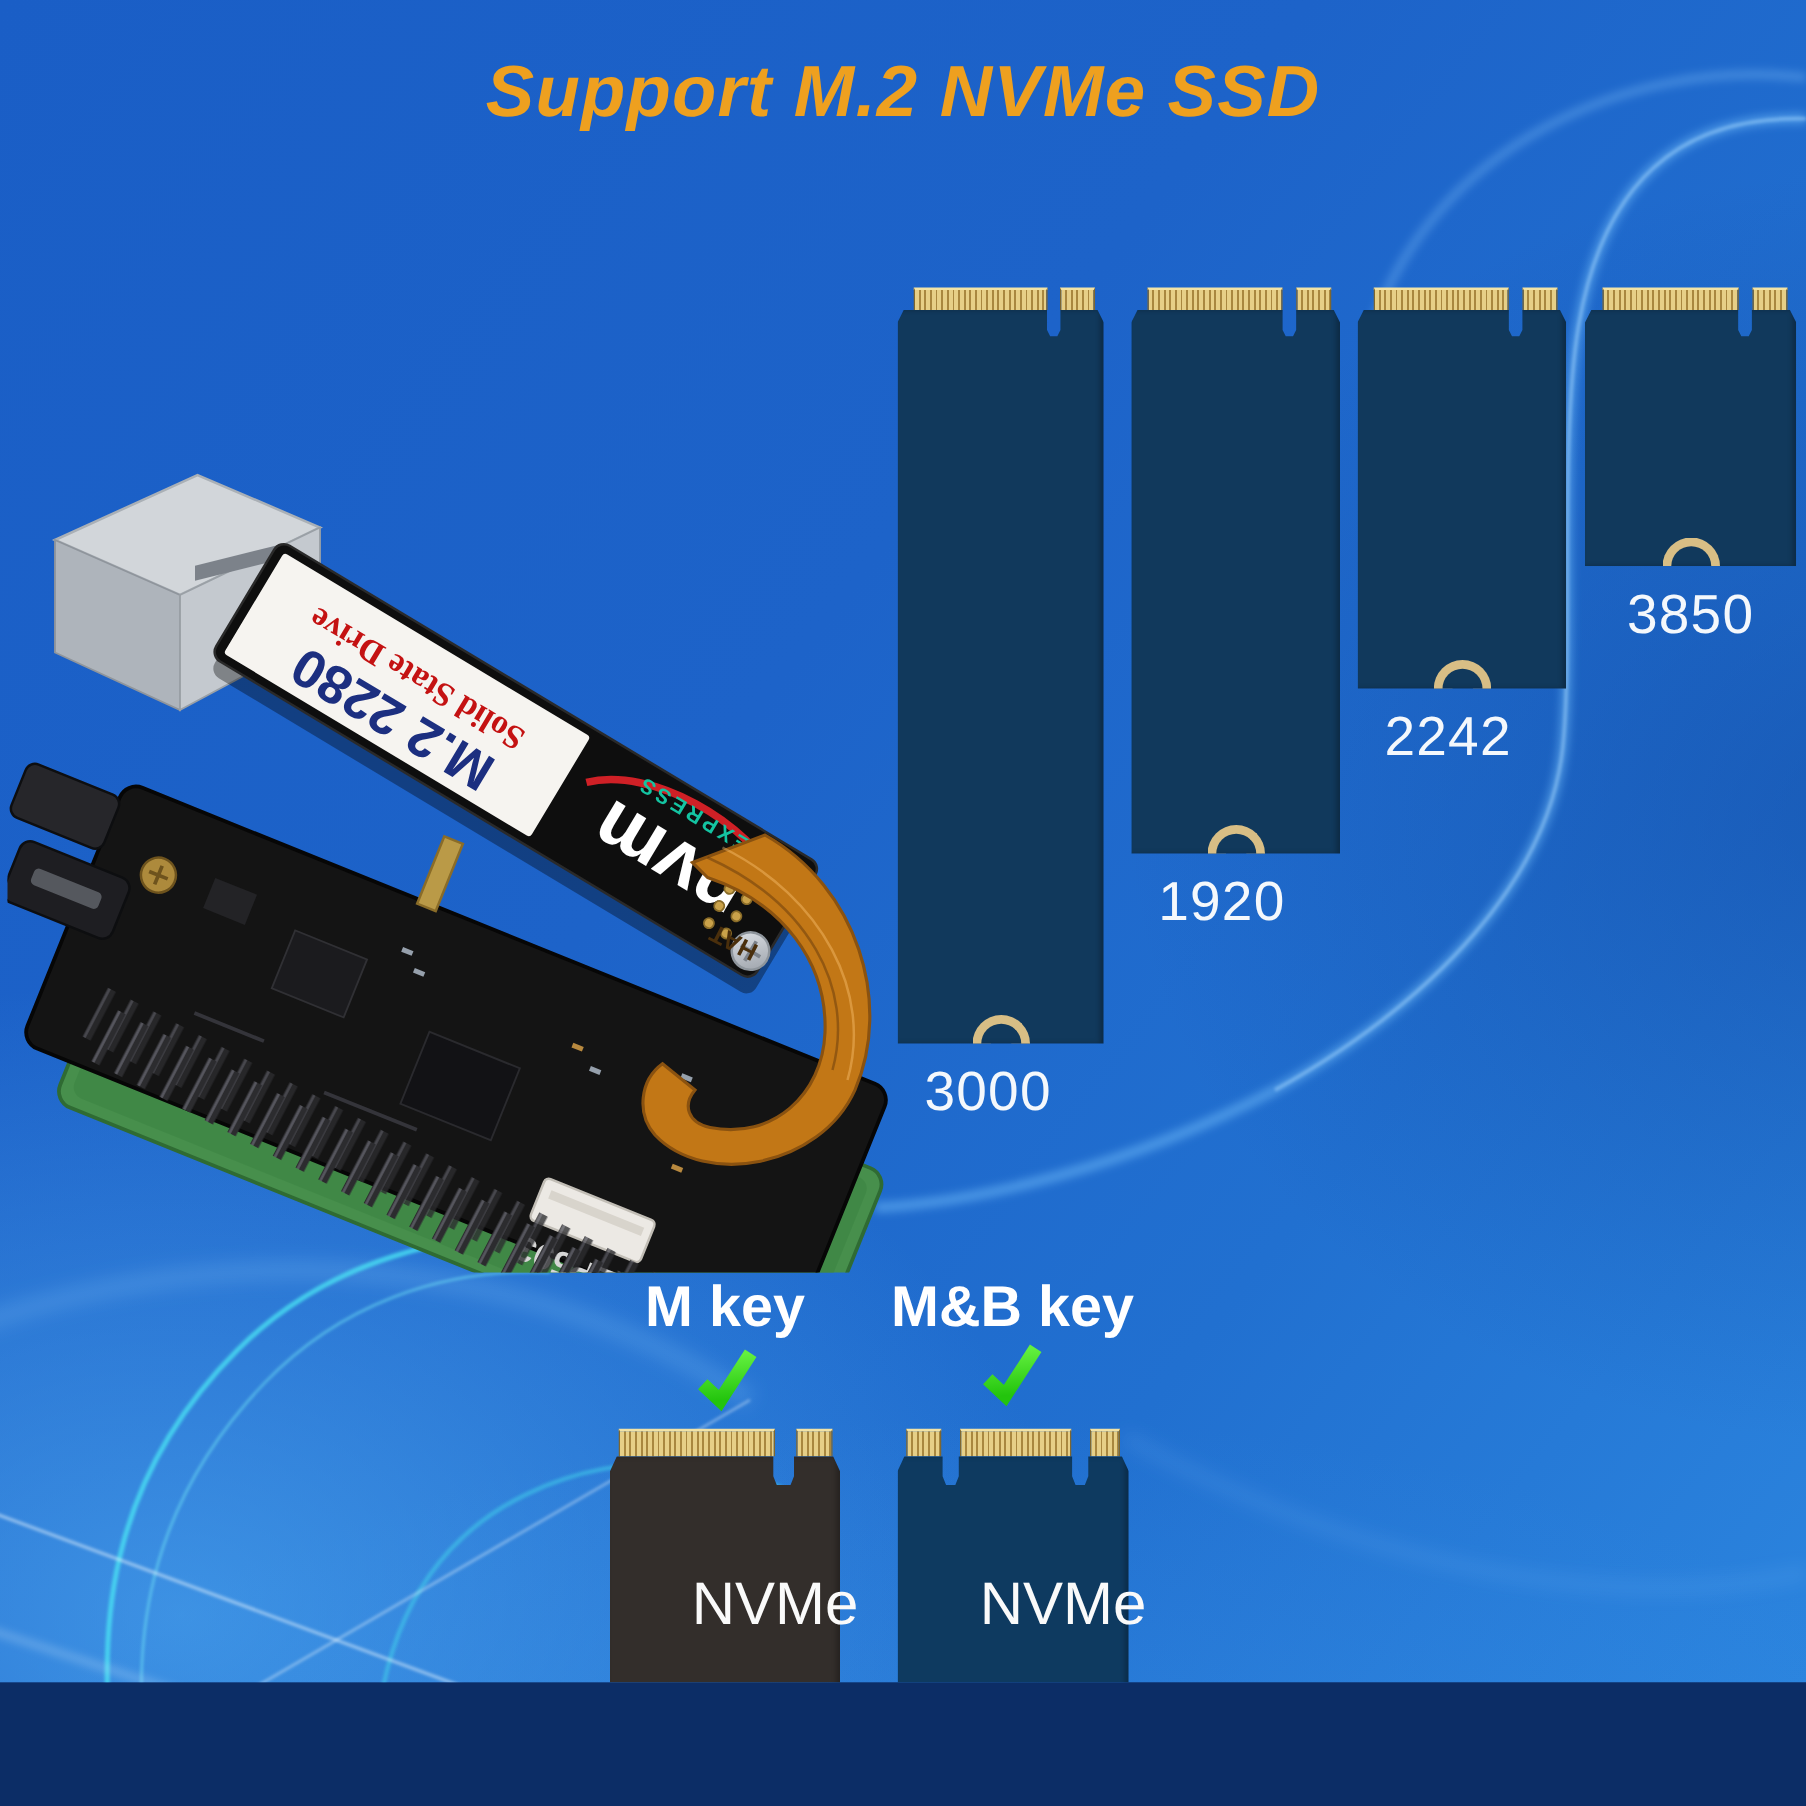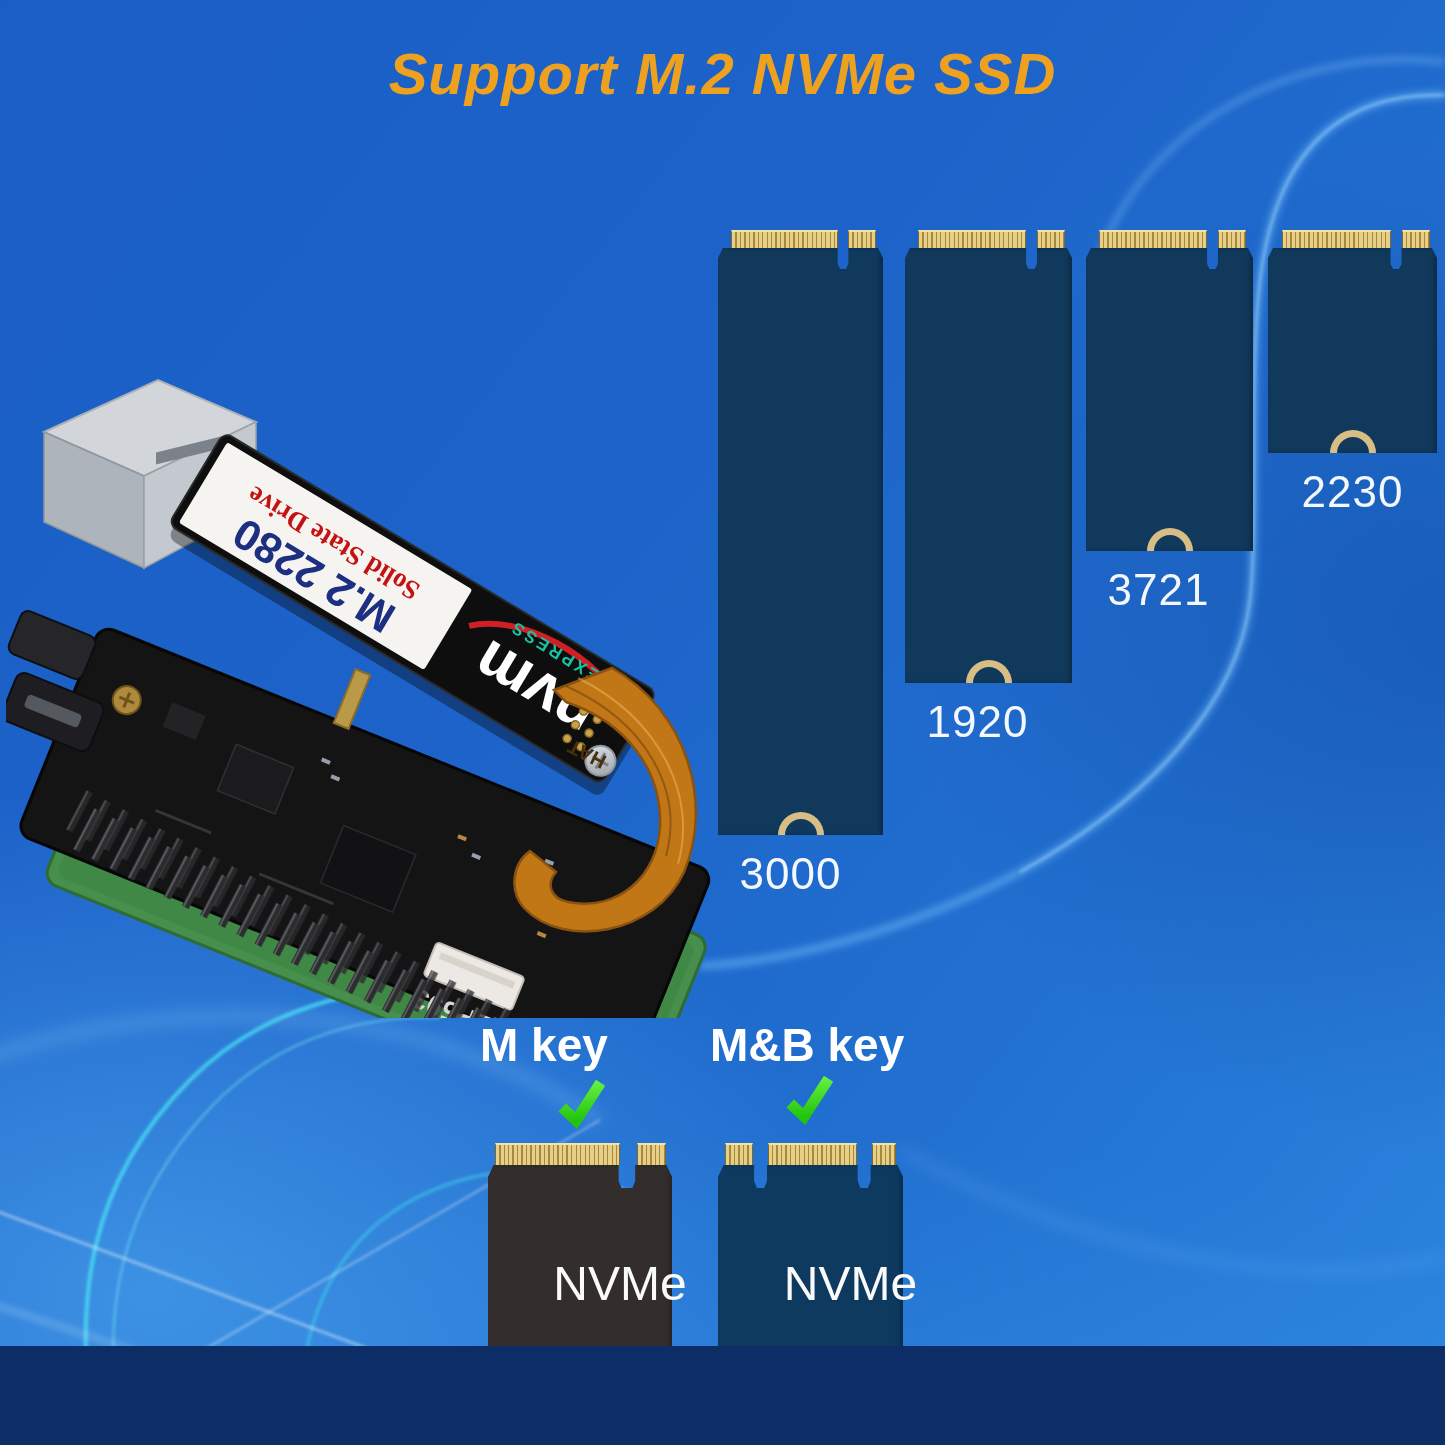--- a/index.html
+++ b/index.html
@@ -36,21 +36,21 @@
   .screw-notch{
     position:absolute;bottom:0;left:50%;transform:translateX(-50%);
     width:46px;height:23px;box-sizing:border-box;
     border:7px solid #D8BE85;border-bottom:none;
     border-radius:46px 46px 0 0;
   }
   .bar-label{
     position:absolute;text-align:center;color:#F4F8FC;font-size:44px;letter-spacing:1px;
   }
   
-  .key-label{position:absolute;text-align:left;color:#fff;font-size:46px;font-weight:bold;}
+  .key-label{position:absolute;text-align:center;color:#fff;font-size:46px;font-weight:bold;}
   .check{position:absolute;}
   .nvme-label{position:absolute;text-align:center;color:#fafafa;font-size:48px;padding-left:40px;}
   
   #board-photo{position:absolute;left:6px;top:370px;pointer-events:none;}
 </style>
 </head>
 <body>
 
 <div id="canvas">
 
@@ -102,30 +102,30 @@
 </div>
 <div class="bar-label" style="left:885px;top:697px;width:185px;">1920</div>
 
 <div class="card" style="left:1086px;top:230px;width:167px;height:321px">
   <div class="band" style="left:8%;width:64.5%"></div>
   <div class="band" style="left:79%;width:17%"></div>
   <div class="body navy" style="top:18px;
        clip-path:polygon(3% 0,72.5% 0,72.5% 16px,74% 21px,77.5% 21px,79% 16px,79% 0,97% 0,100% 10px,100% 100%,0 100%,0 10px);"></div>
   <div class="screw-notch"></div>
 </div>
-<div class="bar-label" style="left:1066px;top:565px;width:185px;">3721</div>
+<div class="bar-label" style="left:1066px;top:565px;width:185px;">2242</div>
 
 <div class="card" style="left:1268px;top:230px;width:169px;height:223px">
   <div class="band" style="left:8%;width:64.5%"></div>
   <div class="band" style="left:79%;width:17%"></div>
   <div class="body navy" style="top:18px;
        clip-path:polygon(3% 0,72.5% 0,72.5% 16px,74% 21px,77.5% 21px,79% 16px,79% 0,97% 0,100% 10px,100% 100%,0 100%,0 10px);"></div>
   <div class="screw-notch"></div>
 </div>
-<div class="bar-label" style="left:1260px;top:467px;width:185px;">2230</div>
+<div class="bar-label" style="left:1260px;top:467px;width:185px;">3850</div>
 
 <div class="key-label" style="left:480px;top:1018px;width:200px;">M key</div>
 <div class="key-label" style="left:710px;top:1018px;width:200px;">M&amp;B key</div>
 
 <svg class="check" style="left:554px;top:1076px;" width="56" height="56" viewBox="0 0 56 56">
   <defs>
         <linearGradient id="gchk" x1="0" y1="0" x2="0" y2="1">
     <stop offset="0" stop-color="#63F03F"></stop>
           <stop offset="1" stop-color="#23C40D"></stop>
         </linearGradient>

